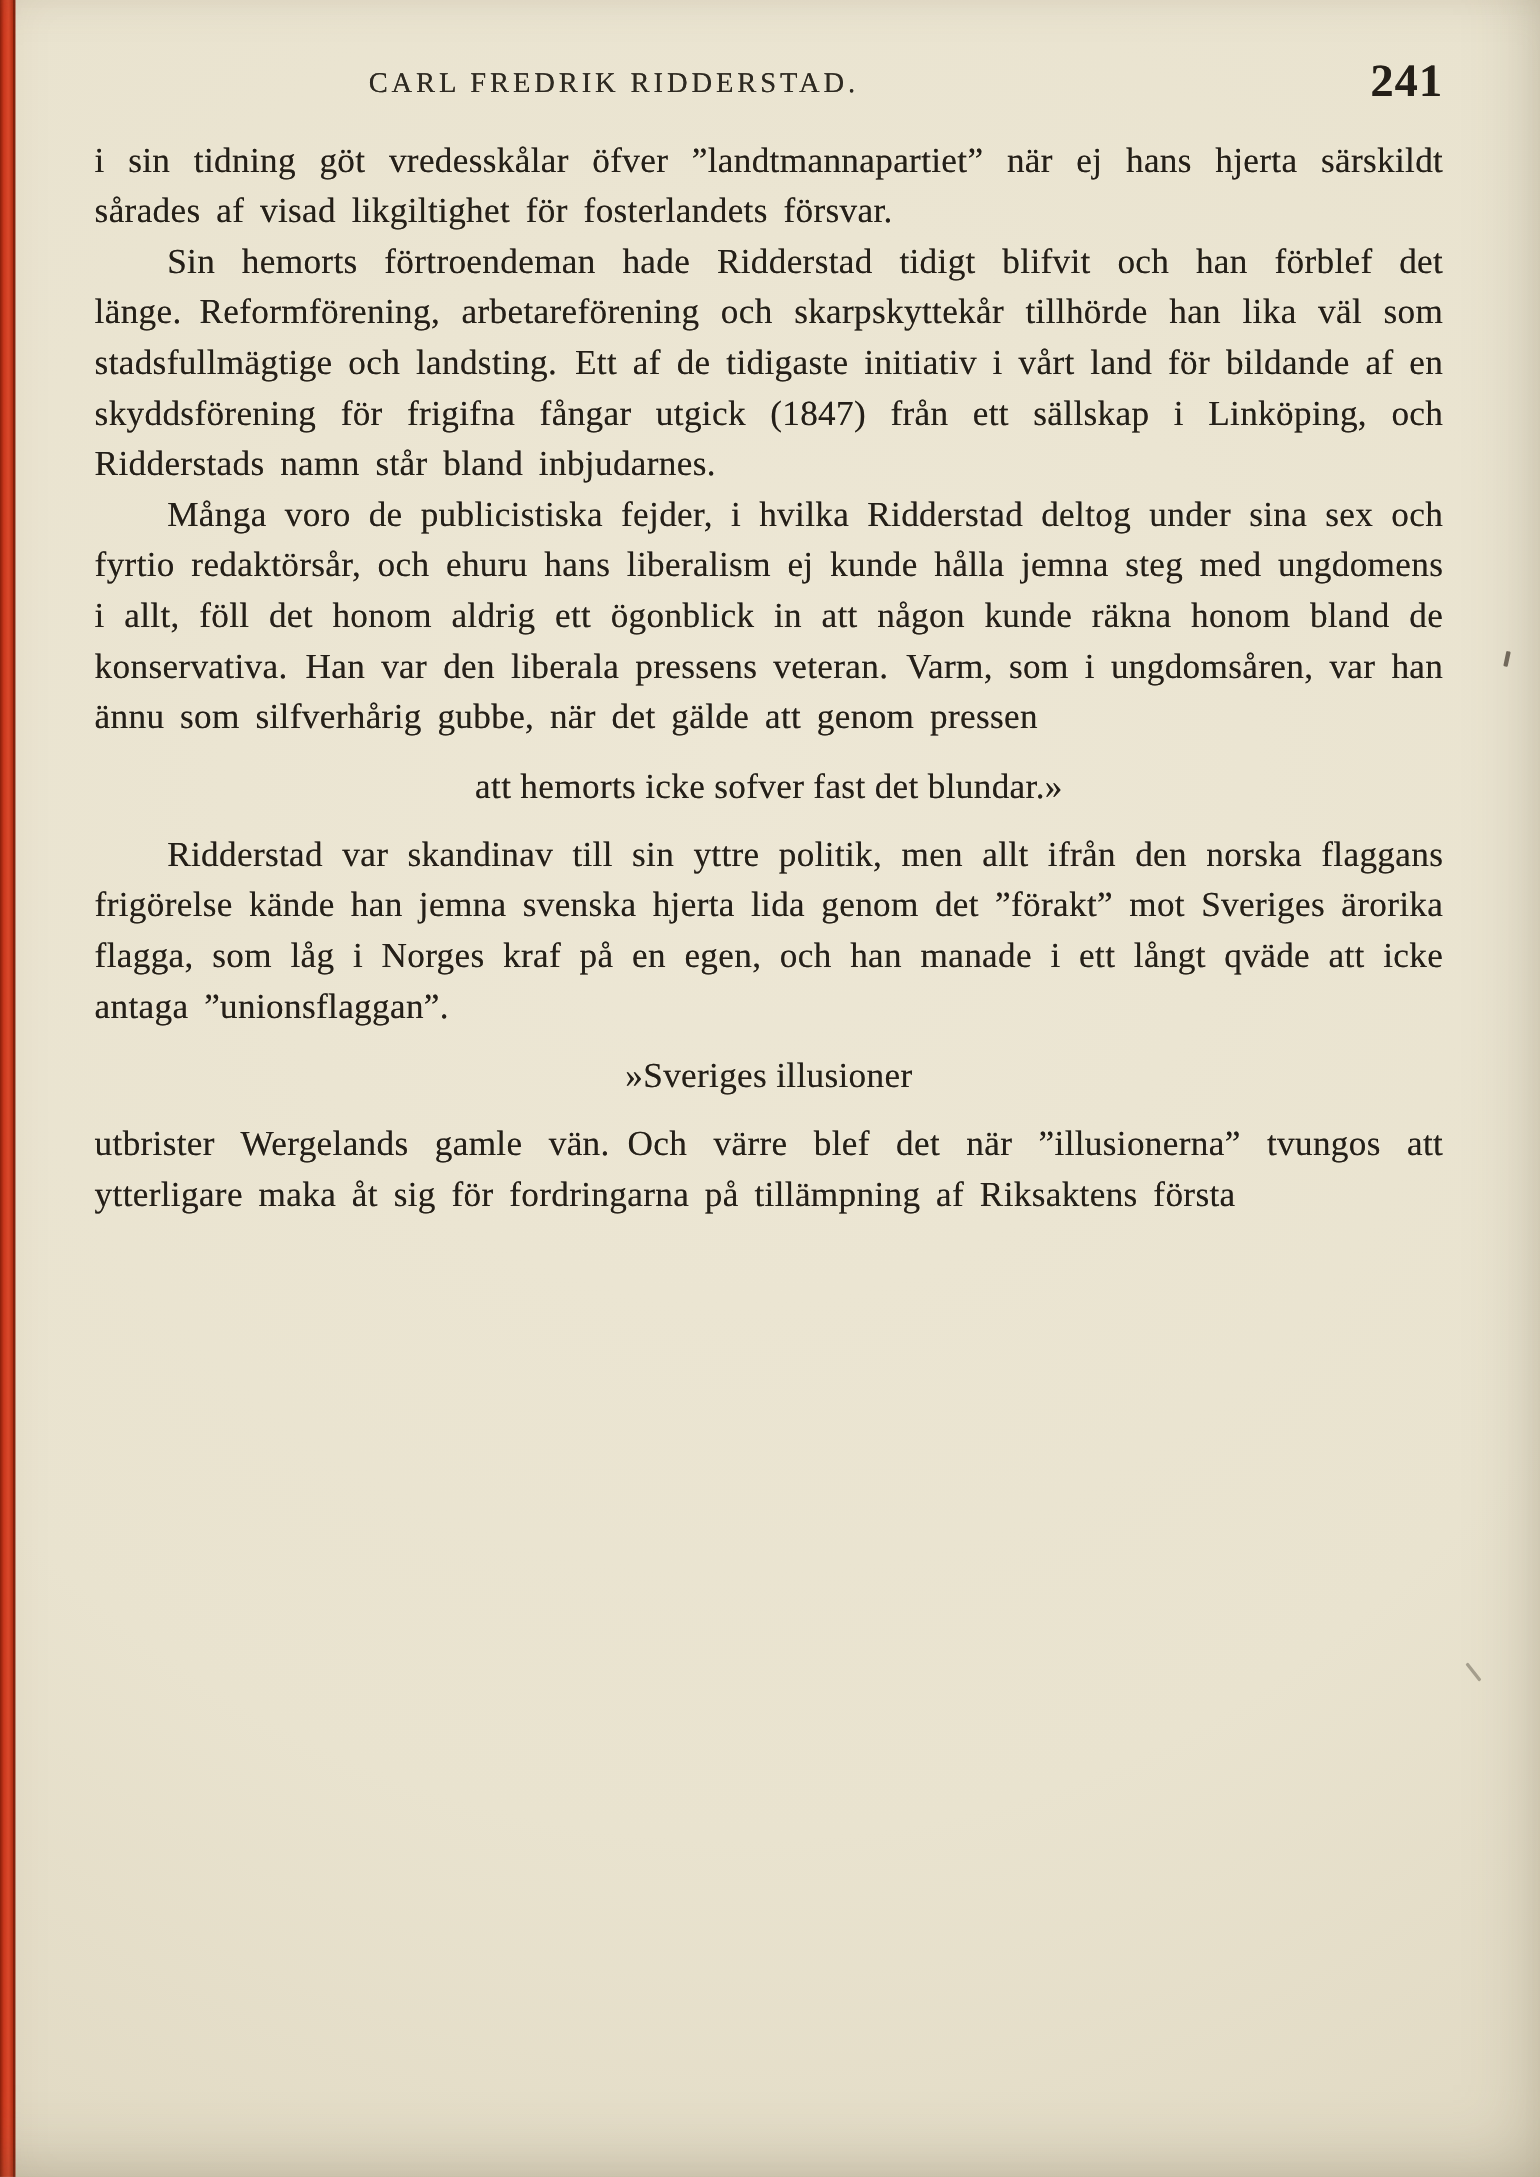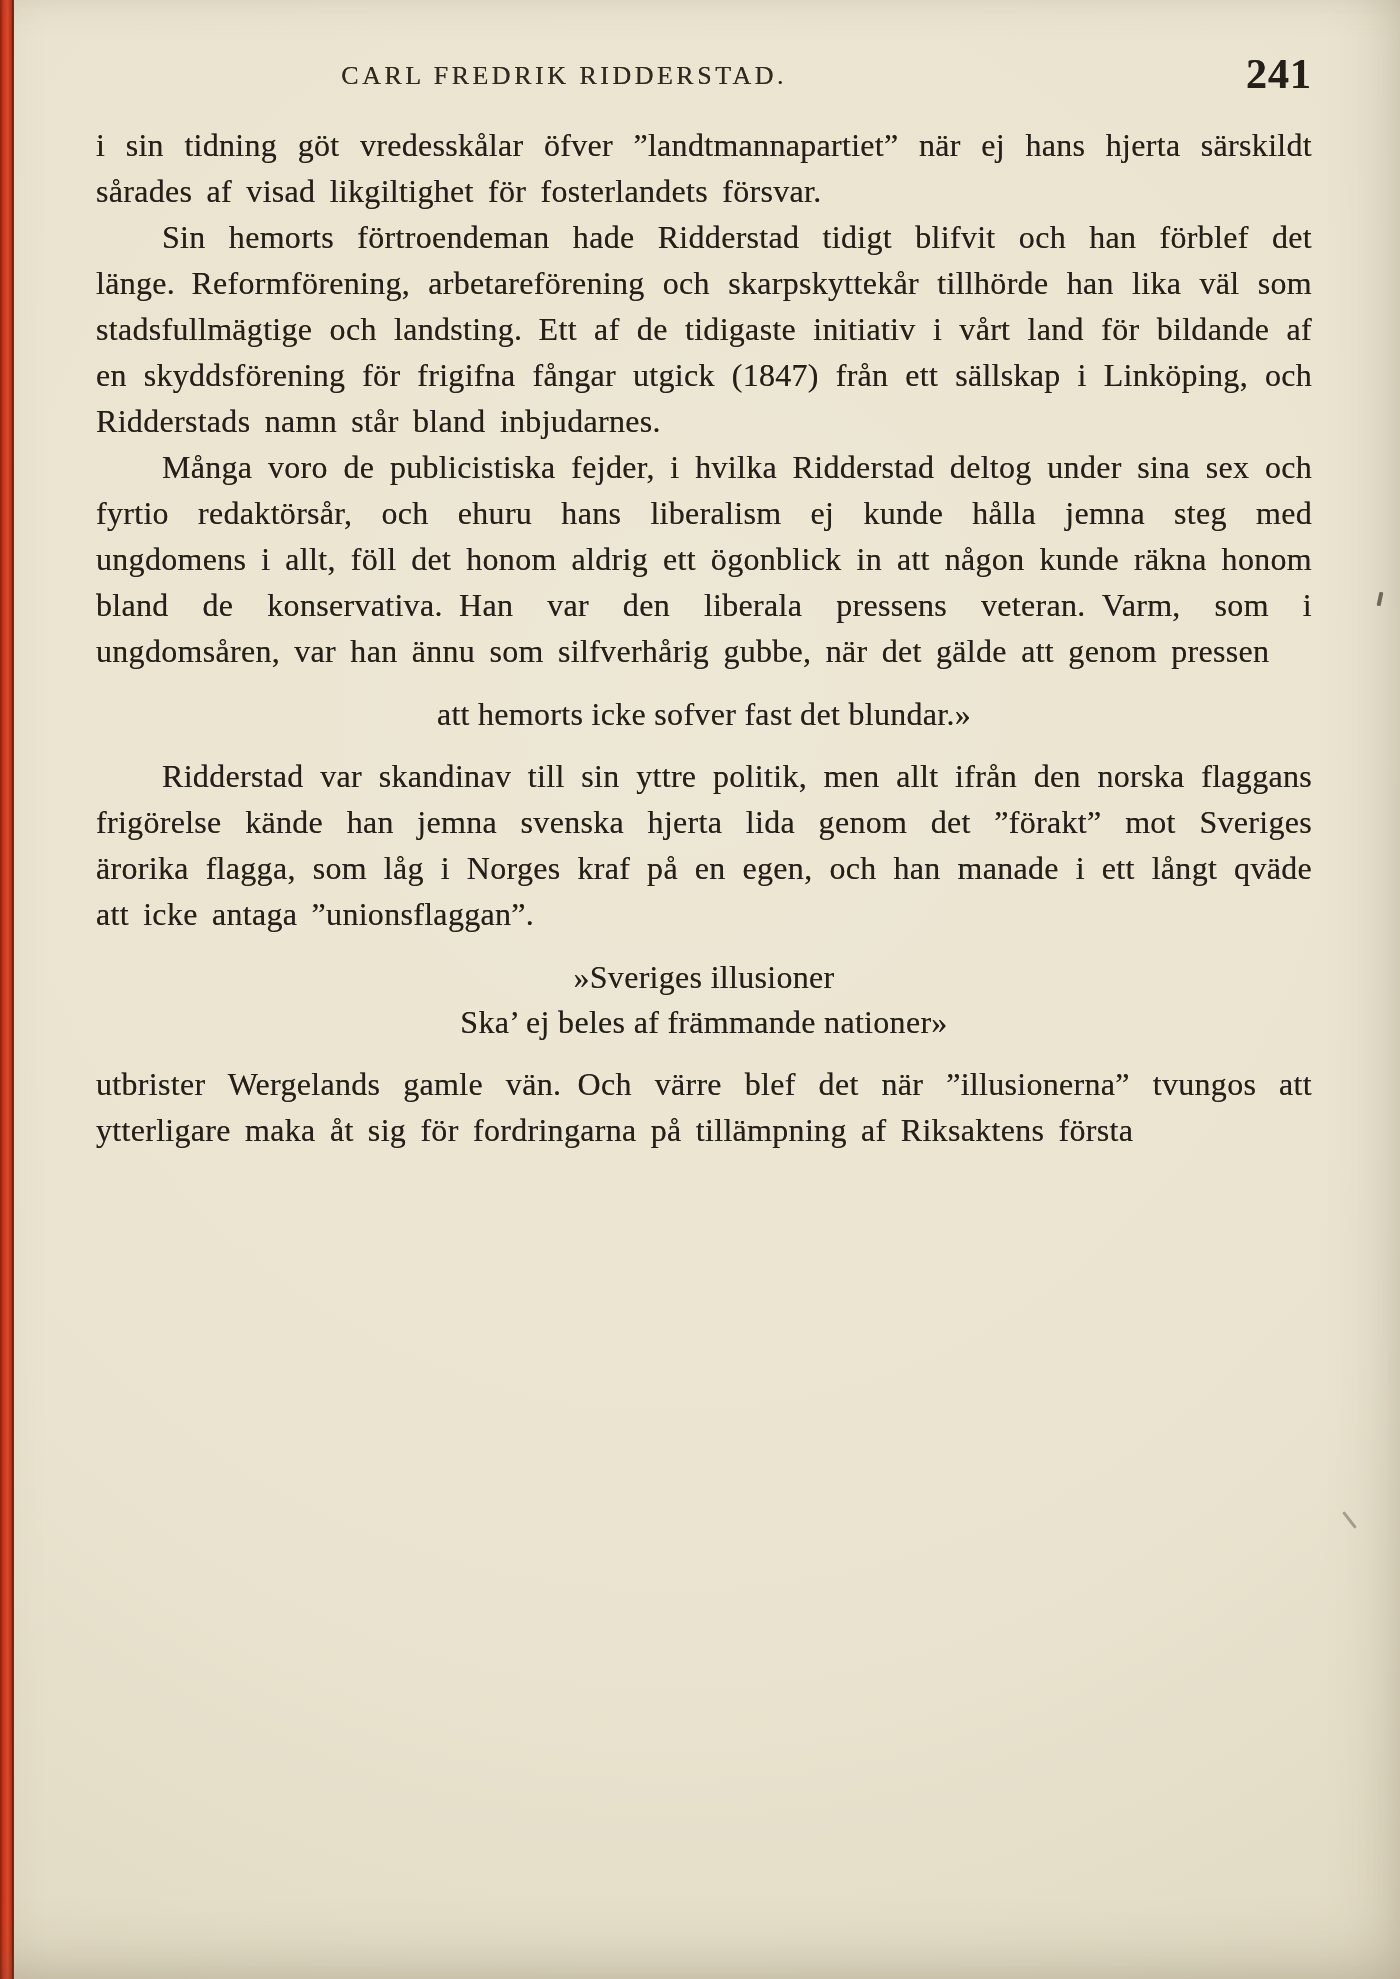--- a/index.html
+++ b/index.html
@@ -12,21 +12,20 @@
     position: relative;
     width: 1400px;
     height: 1979px;
     overflow: hidden;
     background:
       radial-gradient(ellipse 120% 90% at 48% 35%,
         #ede7d5 0%,
         var(--color-paper, #e9e3cf) 55%,
         #ded6bf 92%,
         #d6cdb4 100%);
-    padding-left: 10px;
   }
   .scan-vignette {
     position: absolute; inset: 0; pointer-events: none;
     box-shadow:
       inset -30px -35px 70px -35px rgba(95, 82, 58, 0.35),
       inset 0 25px 50px -40px rgba(120, 105, 75, 0.25),
       inset 30px 0 60px -45px rgba(120, 60, 30, 0.18);
   }
   .edge-strip {
     position: absolute; left: 0; top: 0; width: 14px; height: 100%;
@@ -118,21 +117,20 @@
       <p class="para indent">Många voro de publicistiska fejder, i hvilka Ridderstad deltog under sina sex och fyrtio redaktörsår, och ehuru hans liberalism ej kunde hålla jemna steg med ungdomens i allt, föll det honom aldrig ett ögonblick in att någon kunde räkna honom bland de konservativa. Han var den liberala pressens veteran. Varm, som i ungdomsåren, var han ännu som silfverhårig gubbe, när det gälde att genom pressen</p>
 
       <div class="verse">
         <div class="verse-line">att hemorts icke sofver fast det blundar.»</div>
       </div>
 
       <p class="para indent">Ridderstad var skandinav till sin yttre politik, men allt ifrån den norska flaggans frigörelse kände han jemna svenska hjerta lida genom det ”förakt” mot Sveriges ärorika flagga, som låg i Norges kraf på en egen, och han manade i ett långt qväde att icke antaga ”unionsflaggan”.</p>
 
       <div class="verse">
         <div class="verse-line">»Sveriges illusioner</div>
-        <div class="verse-line">Ska’ ej beles af främmande nationer»</div>
       </div>
 
       <p class="para">utbrister Wergelands gamle vän. Och värre blef det när ”illusionerna” tvungos att ytterligare maka åt sig för fordringarna på tillämpning af Riksaktens första</p>
 
     </main>
 
     <div class="speck speck-1"></div>
     <div class="speck speck-2"></div>
   </div>
 

